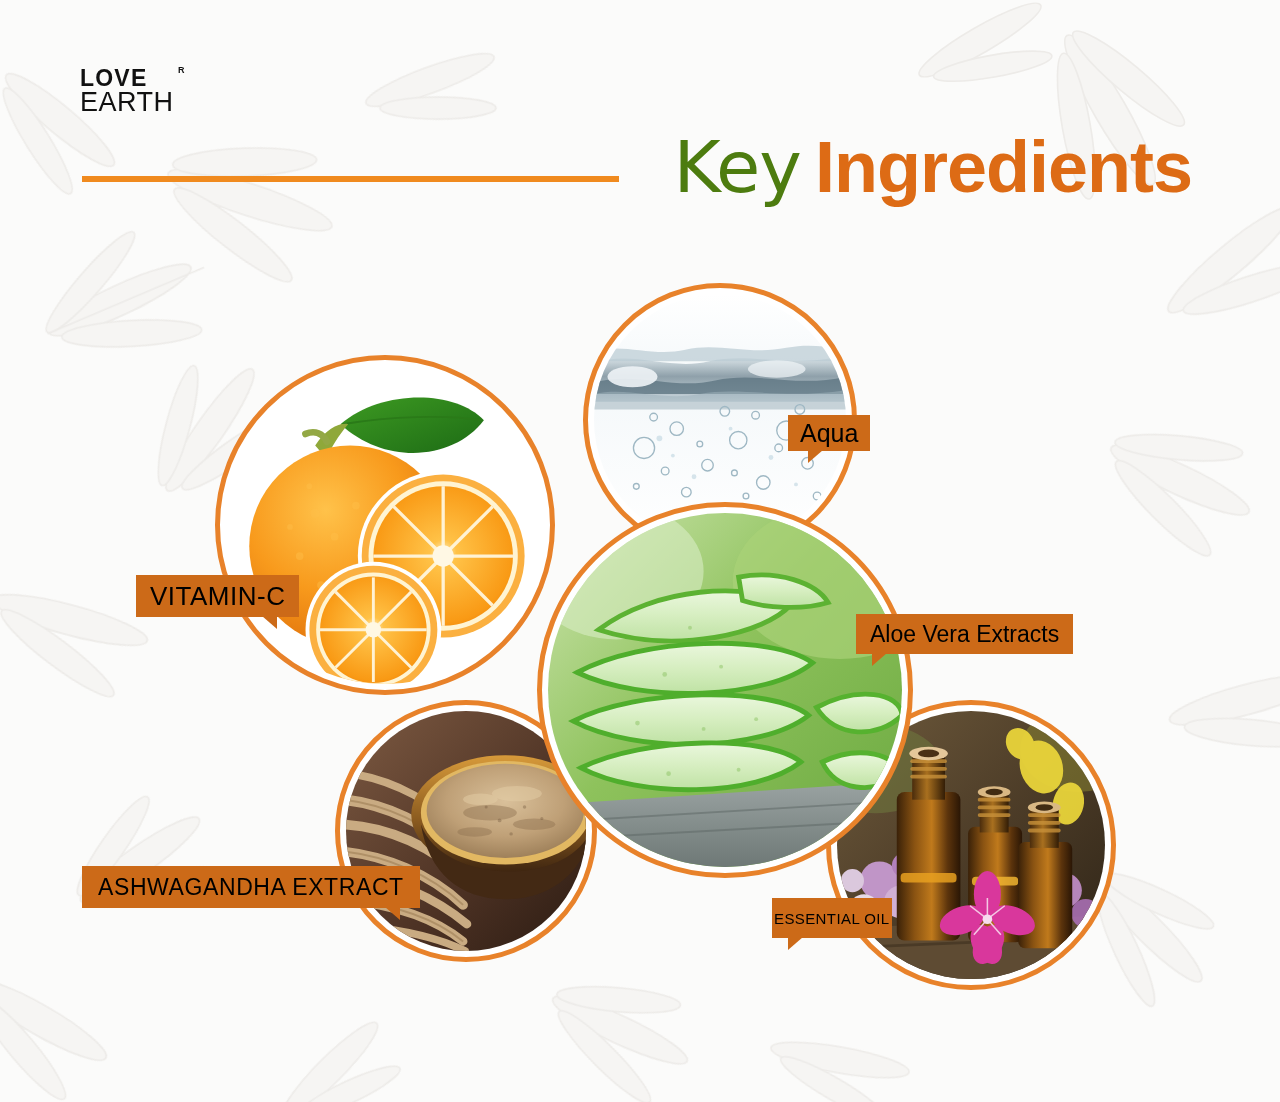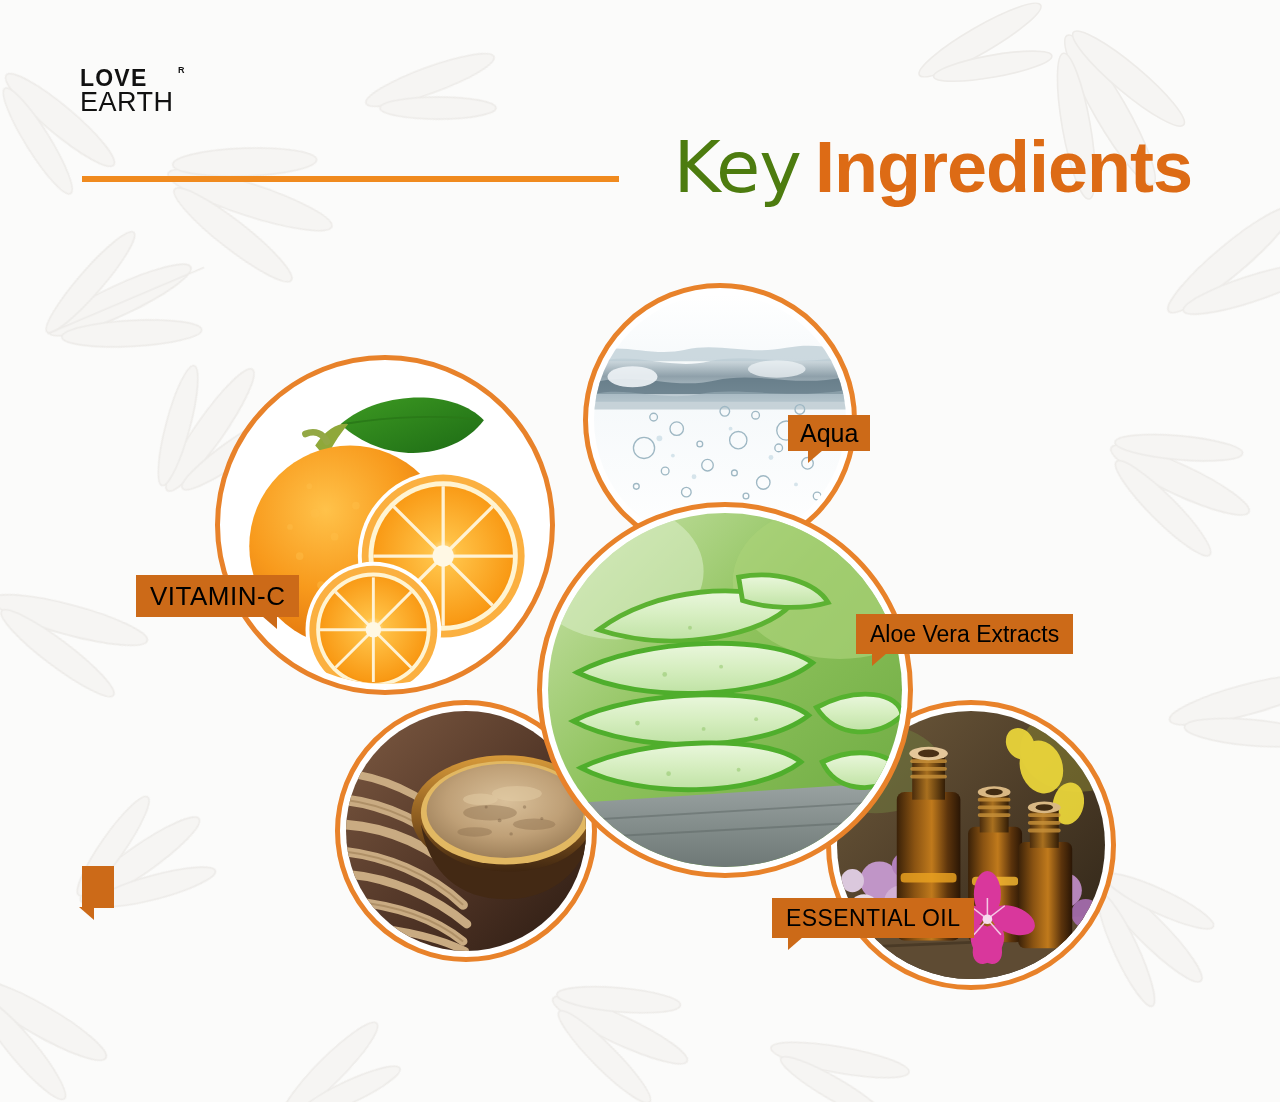--- a/index.html
+++ b/index.html
@@ -99,21 +99,21 @@
 
   #label-vitaminc  { left:136px; top:575px;  height:42px; padding:0 14px; font-size:26px; letter-spacing:0.5px; }
   #label-vitaminc .tail{ right:22px; border-left:15px solid transparent; border-right:0; }
 
   #label-aloevera  { left:856px; top:574px;  height:40px; padding:0 14px; font-size:23px;margin-top:40px; }
   #label-aloevera .tail{ left:16px; border-left:0; border-right:15px solid transparent; }
 
   #label-ashwagandha { left:82px; top:866px; height:42px; padding:0 16px; font-size:23px; letter-spacing:0.6px; }
   #label-ashwagandha .tail{ right:20px; border-left:15px solid transparent; border-right:0; }
 
-  #label-essentialoil { left:772px; top:898px; height:40px; padding:0 14px; font-size:23px; letter-spacing:0.4px; }
+  #label-essentialoil { left:772px; top:898px; height:40px; padding:0 2px; font-size:15px; letter-spacing:0.4px; }
   #label-essentialoil .tail{ left:16px; border-left:0; border-right:15px solid transparent; }
 </style>
 </head>
 <body>
 
 <svg id="bg-watermark" viewBox="0 0 1280 1102" preserveAspectRatio="none">
   <rect x="0" y="0" width="1280" height="1102" fill="#fbfbfa"></rect>
   <g stroke="#eceae7" stroke-width="1.6" fill="#f6f5f3" opacity="0.95">
 
     <g transform="translate(120,300) rotate(-25)">
@@ -576,19 +576,20 @@
   <span class="txt">VITAMIN-C</span>
   <span class="tail"></span>
 </div>
 
 <div class="label" id="label-aloevera">
   <span class="txt">Aloe Vera Extracts</span>
   <span class="tail"></span>
 </div>
 
 <div class="label" id="label-ashwagandha">
+  <span class="txt">ASHWAGANDHA EXTRACT</span>
   <span class="tail"></span>
 </div>
 
 <div class="label" id="label-essentialoil">
   <span class="txt">ESSENTIAL OIL</span>
   <span class="tail"></span>
 </div>
 
 </body></html>

